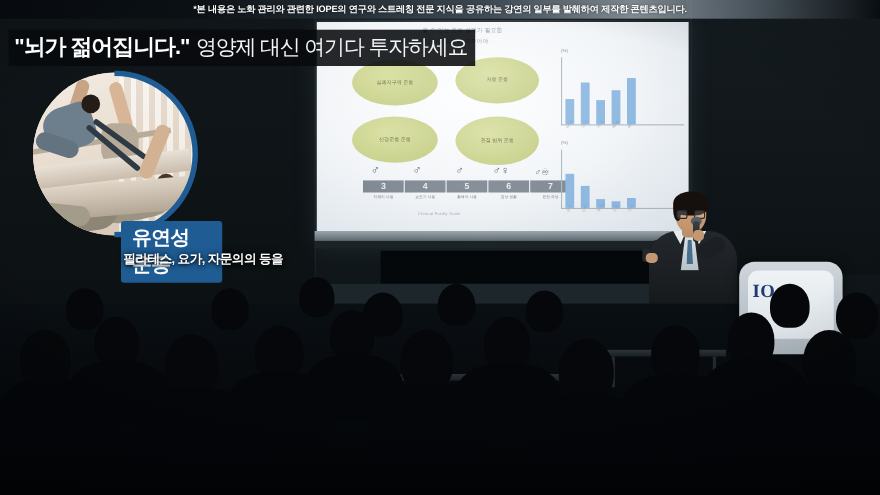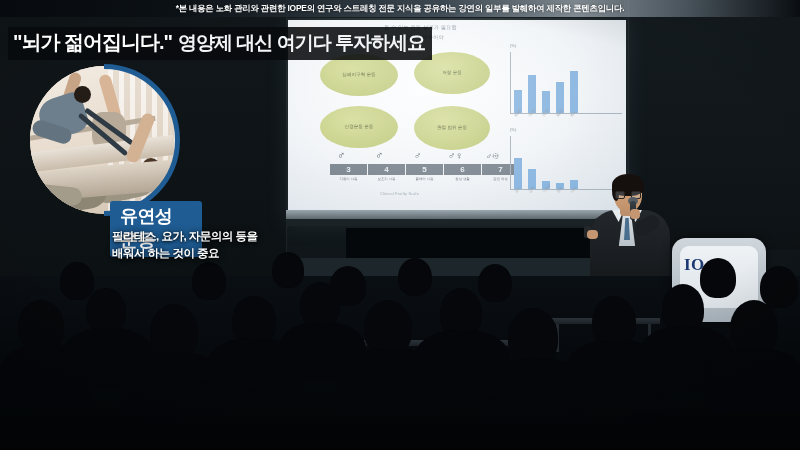--- a/index.html
+++ b/index.html
@@ -276,21 +276,21 @@
     position:absolute; left:8px; top:27px;
     display:flex; align-items:center;
     background:rgba(8,10,13,.88);
     padding:2px 7px 4px 5px;
   }
   .headline-strong {
     color:#ffffff; font-size:20px; font-weight:bold;
     letter-spacing:-1px;
   }
   .headline-rest {
-    color:#f2f4f6; font-size:19px; font-weight:bold;
+    color:#f2f4f6; font-size:19px; font-weight:normal;
     letter-spacing:-1px; margin-left:6px;
   }
 
   .iope-logo {
     position:absolute; right:16px; top:13px;
     color:#f4f6f8; font-size:22px; letter-spacing:2px;
     font-family:"Liberation Serif", serif;
     text-shadow:0 1px 3px rgba(0,0,0,.6);
   }
 
@@ -625,18 +625,17 @@
       <div class="ph ph-p2-hip"></div>
       <div class="ph ph-reformer2"></div>
       <div class="ph ph-p2-leg"></div>
     </div>
     <div class="inset-ring"></div>
     <div class="badge">
       <span class="badge-text">유연성 운동</span>
     </div>
     <div class="inset-sub">
       <div>필라테스, 요가, 자문의의 등을</div>
-      <div>배워서 하는 것이 중요</div>
     </div>
   </div>
 
 
 </div>
 
 </body></html>

